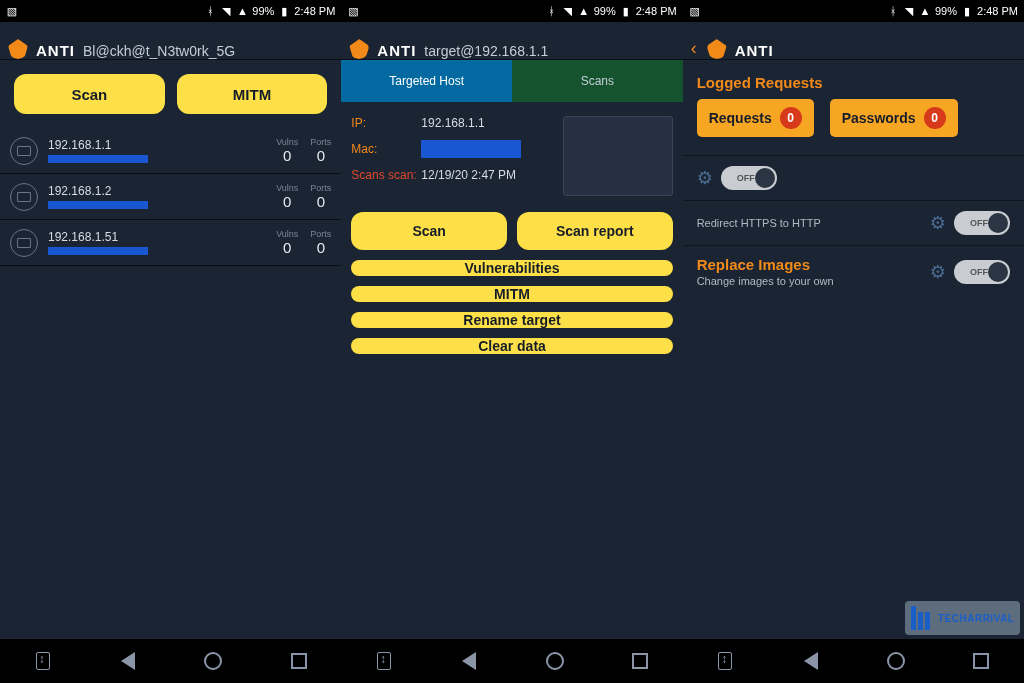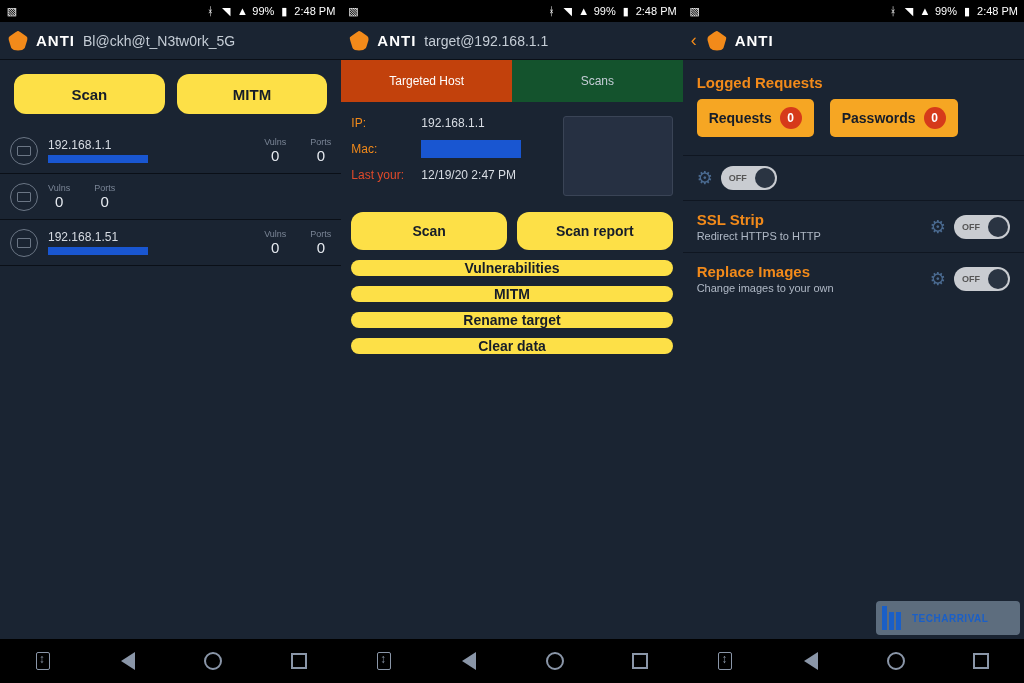--- a/index.html
+++ b/index.html
@@ -6,46 +6,46 @@
   html, body { width: 1024px; height: 683px; font-family: Arial, sans-serif; background: #000; }
   .container { display: flex; width: 1024px; height: 683px; }
   .panel { width: 341.33px; height: 683px; background: #1a2432; display: flex; flex-direction: column; position: relative; }
   .panel:nth-child(2) { width: 341.33px; }
   .panel:nth-child(3) { width: 341.34px; }
 
   .status-bar { height: 22px; background: #000; display: flex; justify-content: flex-end; align-items: center; padding: 0 6px; font-size: 11px; color: #fff; gap: 4px; }
   .status-bar .left { margin-right: auto; display:flex; align-items:center; gap:3px;}
   .sb-icon { width: 12px; height: 12px; display: inline-flex; align-items: center; justify-content: center; }
 
-  .app-header { height: 38px; background: #1a2432; display: flex; align-items: center; padding: 0 8px; gap: 8px; border-bottom: 1px solid #0a0f17; }
+  .app-header { height: 38px; background: #1a2432; display: flex; align-items: flex-end; padding: 0 8px; gap: 8px; border-bottom: 1px solid #0a0f17; }
   .app-logo { width: 20px; height: 20px; background: #f28a1a; border-radius: 50%; position: relative; clip-path: polygon(50% 0, 100% 35%, 80% 100%, 20% 100%, 0 35%); }
   .app-name { color: #fff; font-weight: bold; font-size: 15px; letter-spacing: 1px; }
   .app-subtitle { color: #c5cdd6; font-size: 14px; flex: 1; }
   .back-chevron { color: #f28a1a; font-size: 18px; margin-right: 2px; }
 
   .btn-row { display: flex; gap: 12px; padding: 14px 14px; }
   .btn-orange { background: #fde047; color: #161d29; font-weight: bold; font-size: 15px; border: none; border-radius: 12px; height: 40px; flex: 1; display:flex; align-items:center; justify-content:center; cursor:pointer; }
   .btn-orange.small { height: 38px; font-size: 14px; }
 
   .host-list { }
   .host-row { display: flex; align-items: center; padding: 8px 10px; border-bottom: 1px solid #0a0f17; gap: 10px; height: 46px; }
   .host-icon { width: 28px; height: 28px; border: 1.5px solid #6b7685; border-radius: 50%; display:flex; align-items:center; justify-content:center; }
   .host-icon-inner { width: 14px; height: 10px; border: 1.5px solid #6b7685; border-radius: 1px; }
   .host-info { flex: 1; }
   .host-ip { color: #d8dde4; font-size: 12px; margin-bottom: 3px; }
   .host-bar { width: 100px; height: 8px; background: #1956d1; }
-  .host-stats { display:flex; gap: 24px; text-align:center; }
+  .host-stats { display:flex; gap: 12px; text-align:center; }
   .stat-col { }
   .stat-label { color: #7a8596; font-size: 9px; }
   .stat-val { color: #e6eaf0; font-size: 15px; }
 
   
   .tabs { display: flex; height: 42px; }
   .tab { flex: 1; display:flex; align-items:center; justify-content:center; font-size: 12px; color: #c5cdd6; background: #14532d; cursor:pointer; }
-  .tab.active { background: #c2410c; color: #fff; }
+  .tab.active { background: #0369a1; color: #fff; }
   .target-info-area { display:flex; padding: 14px 10px 10px 10px; }
   .target-kv { flex: 1; font-size: 12px; }
   .kv-row { display:flex; align-items:center; margin-bottom: 10px; }
   .kv-key { color: #f28a1a; width: 70px; }
   .kv-key.red { color: #e04a2a; }
   .kv-val { color: #d8dde4; }
   .mac-block { width: 100px; height: 18px; background: #1956d1; }
   .thumb { width: 110px; height: 80px; border: 1px solid #3a4456; background: #263042; border-radius: 3px; }
   .actions { padding: 6px 10px; display:flex; flex-direction:column; gap: 10px; }
   .actions-row { display:flex; gap: 10px; }
@@ -53,34 +53,34 @@
   
   .section-title { color: #f28a1a; font-size: 15px; font-weight: bold; padding: 14px 14px 8px; }
   .req-row { display:flex; gap: 16px; padding: 0 14px 18px; }
   .req-btn { background: #f6a623; border-radius: 5px; padding: 8px 12px; display:flex; align-items:center; gap: 8px; font-size: 14px; font-weight:bold; color:#161d29; cursor:pointer; }
   .badge { background: #d63a1a; color: #fff; border-radius: 50%; width: 22px; height: 22px; display:flex; align-items:center; justify-content:center; font-size:12px; font-weight:bold; }
   .setting { padding: 10px 14px; display:flex; align-items:center; border-top: 1px solid #0f1621; }
   .setting-text { flex: 1; }
   .setting-title { color: #f28a1a; font-size: 15px; font-weight: bold; margin-bottom: 2px; }
   .setting-desc { color: #b0b9c6; font-size: 11px; }
   .gear { color: #4a6a90; font-size: 18px; margin-right: 8px; }
-  .toggle { width: 56px; height: 24px; background: #c9ccd1; border-radius: 12px; position:relative; display:flex; align-items:center; font-size:9px; font-weight:bold; color:#555; padding-left:8px; cursor:pointer;}
+  .toggle { width: 56px; height: 24px; background: #c9ccd1; border-radius: 12px; position:relative; display:flex; align-items:center; font-size:9px; font-weight:bold; color:#555; padding-left:16px; cursor:pointer;}
   .toggle-knob { position:absolute; right:2px; top:2px; width:20px; height:20px; background:#2a3442; border-radius:50%; }
 
   .nav-bar { position:absolute; bottom:0; left:0; right:0; height: 44px; background: #000; display:flex; align-items:center; justify-content: space-around; }
   .nav-btn { width: 22px; height: 22px; display:flex; align-items:center; justify-content:center; }
   .nav-triangle { width:0; height:0; border-top:9px solid transparent; border-bottom:9px solid transparent; border-right:14px solid #8a96a8; }
   .nav-circle { width:18px; height:18px; border:2px solid #8a96a8; border-radius:50%; }
   .nav-square { width:16px; height:16px; border:2px solid #8a96a8; }
   .nav-extra { width:14px; height:18px; border:1.5px solid #8a96a8; position:relative; border-radius:2px;}
   .nav-extra::before { content:'↕'; position:absolute; left:2px; top:-1px; font-size:12px; color:#8a96a8;}
 
   .content { flex:1; overflow:hidden; position:relative; }
 
-  .watermark { position:absolute; right:4px; bottom:48px; width:144px; height:34px; background: rgba(150,170,190,0.55); border-radius:4px; display:flex; align-items:center; padding:0 6px; gap:6px; }
+  .watermark { position:absolute; right:4px; bottom:48px; width:115px; height:34px; background: rgba(150,170,190,0.55); border-radius:4px; display:flex; align-items:center; padding:0 6px; gap:6px; }
   .wm-logo { width:24px; height:24px; display:flex; }
   .wm-bar { width:5px; background:#1a5fc7; margin-right:2px; }
   .wm-bar:nth-child(1){height:24px;} .wm-bar:nth-child(2){height:18px; align-self:flex-end;} .wm-bar:nth-child(3){height:18px; align-self:flex-end;}
   .wm-text { color:#1a5fc7; font-size:10px; font-weight:bold; letter-spacing:0.5px; }
 </style>
 </head>
 <body>
 
 <div class="container">
 
@@ -123,20 +123,24 @@
             <div class="stat-col">
                 <div class="stat-label">Ports</div>
                 <div class="stat-val">0</div>
               </div>
           </div>
         </div>
         <div class="host-row">
           <div class="host-icon">
               <div class="host-icon-inner"></div>
             </div>
+          <div class="host-info">
+            <div class="host-ip">192.168.1.2</div>
+            <div class="host-bar"></div>
+          </div>
           <div class="host-stats">
             <div class="stat-col">
                 <div class="stat-label">Vulns</div>
                 <div class="stat-val">0</div>
               </div>
             <div class="stat-col">
                 <div class="stat-label">Ports</div>
                 <div class="stat-val">0</div>
               </div>
           </div>
@@ -204,21 +208,21 @@
         <div class="target-kv">
           <div class="kv-row">
               <span class="kv-key">IP:</span>
               <span class="kv-val">192.168.1.1</span>
             </div>
           <div class="kv-row">
               <span class="kv-key">Mac:</span>
               <span class="mac-block"></span>
             </div>
           <div class="kv-row">
-              <span class="kv-key red">Last your:</span>
+              <span class="kv-key red">Scans scan:</span>
               <span class="kv-val">12/19/20 2:47 PM</span>
             </div>
         </div>
         <div class="thumb"></div>
       </div>
       <div class="actions">
         <div class="actions-row">
           <button class="btn-orange small">Scan</button>
           <button class="btn-orange small">Scan report</button>
         </div>
@@ -275,21 +279,20 @@
       </div>
       <div class="setting">
         <span class="gear">⚙</span>
         <div class="toggle">
             <span>OFF</span>
             <div class="toggle-knob"></div>
           </div>
       </div>
       <div class="setting">
         <div class="setting-text">
-          <div class="setting-title">SSL Strip</div>
           <div class="setting-desc">Redirect HTTPS to HTTP</div>
         </div>
         <span class="gear">⚙</span>
         <div class="toggle">
             <span>OFF</span>
             <div class="toggle-knob"></div>
           </div>
       </div>
       <div class="setting">
         <div class="setting-text">

